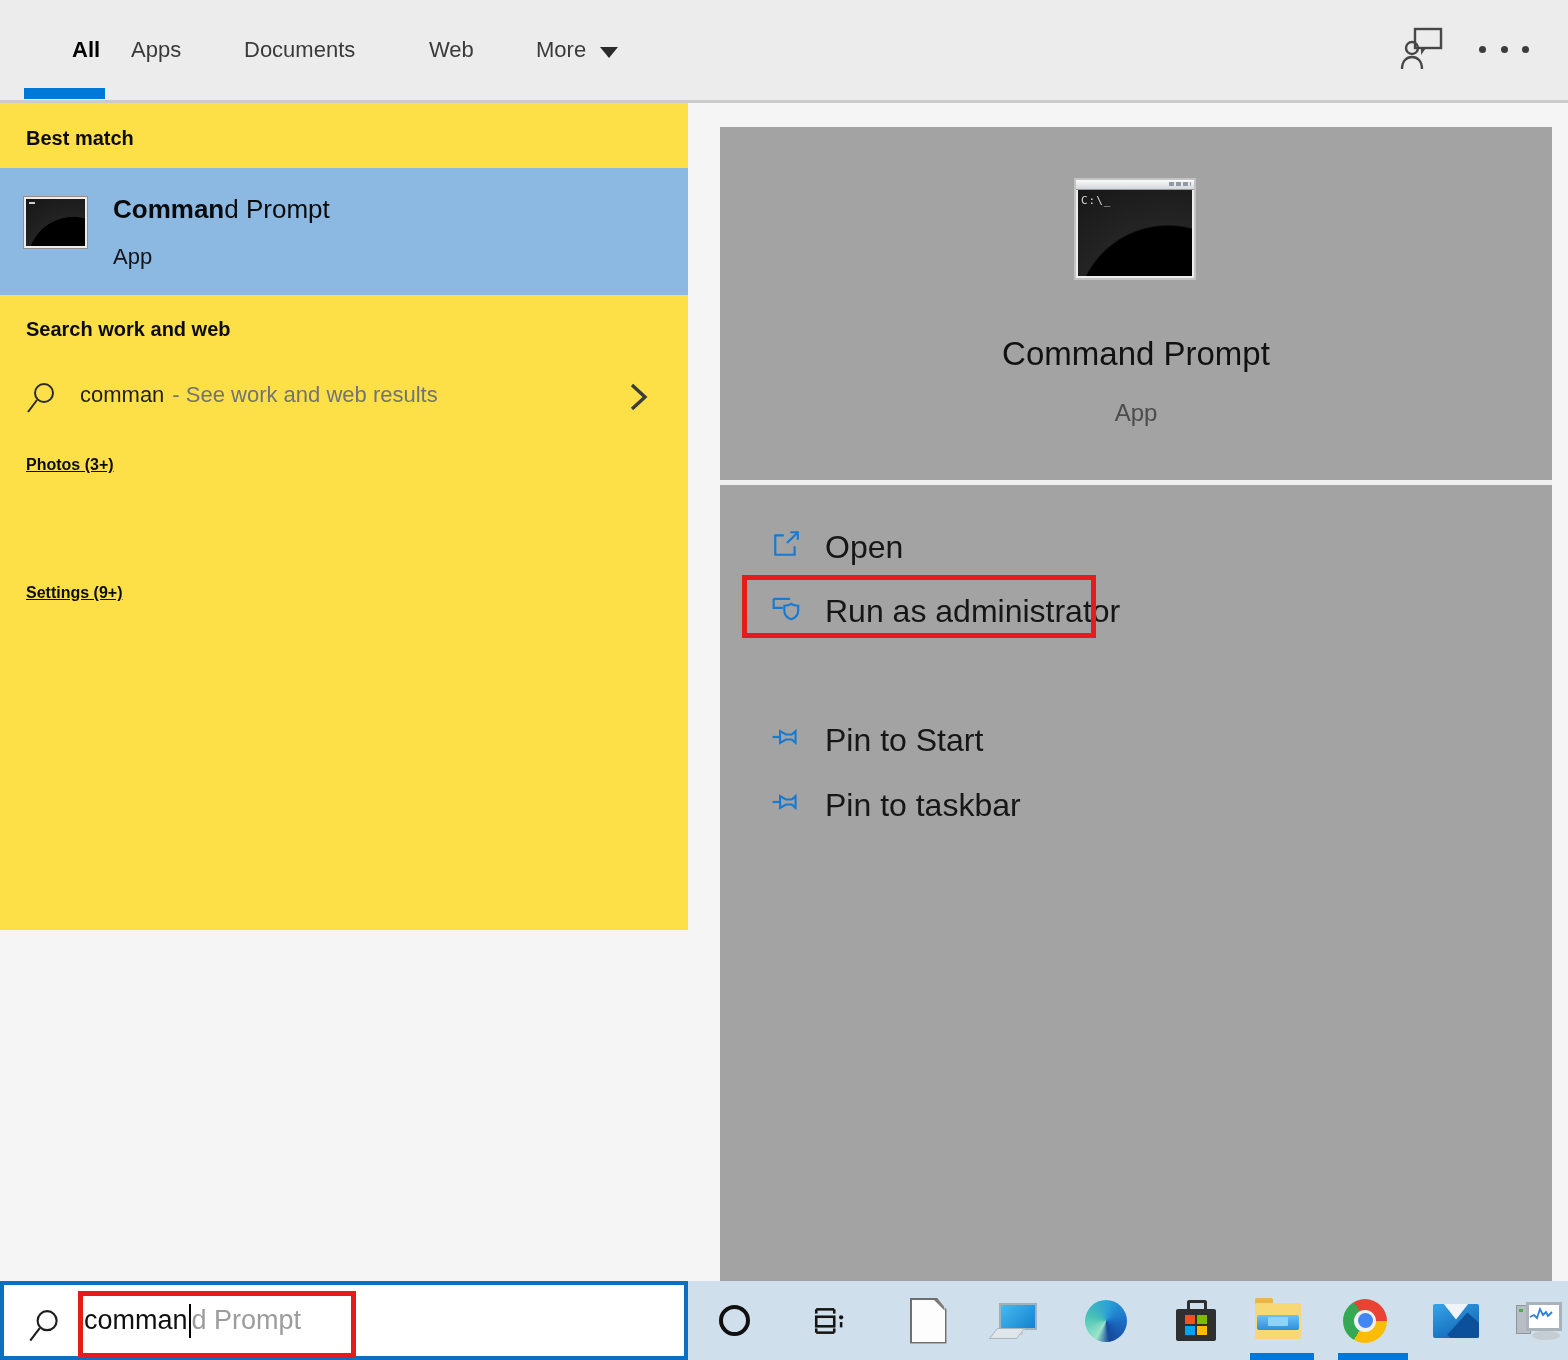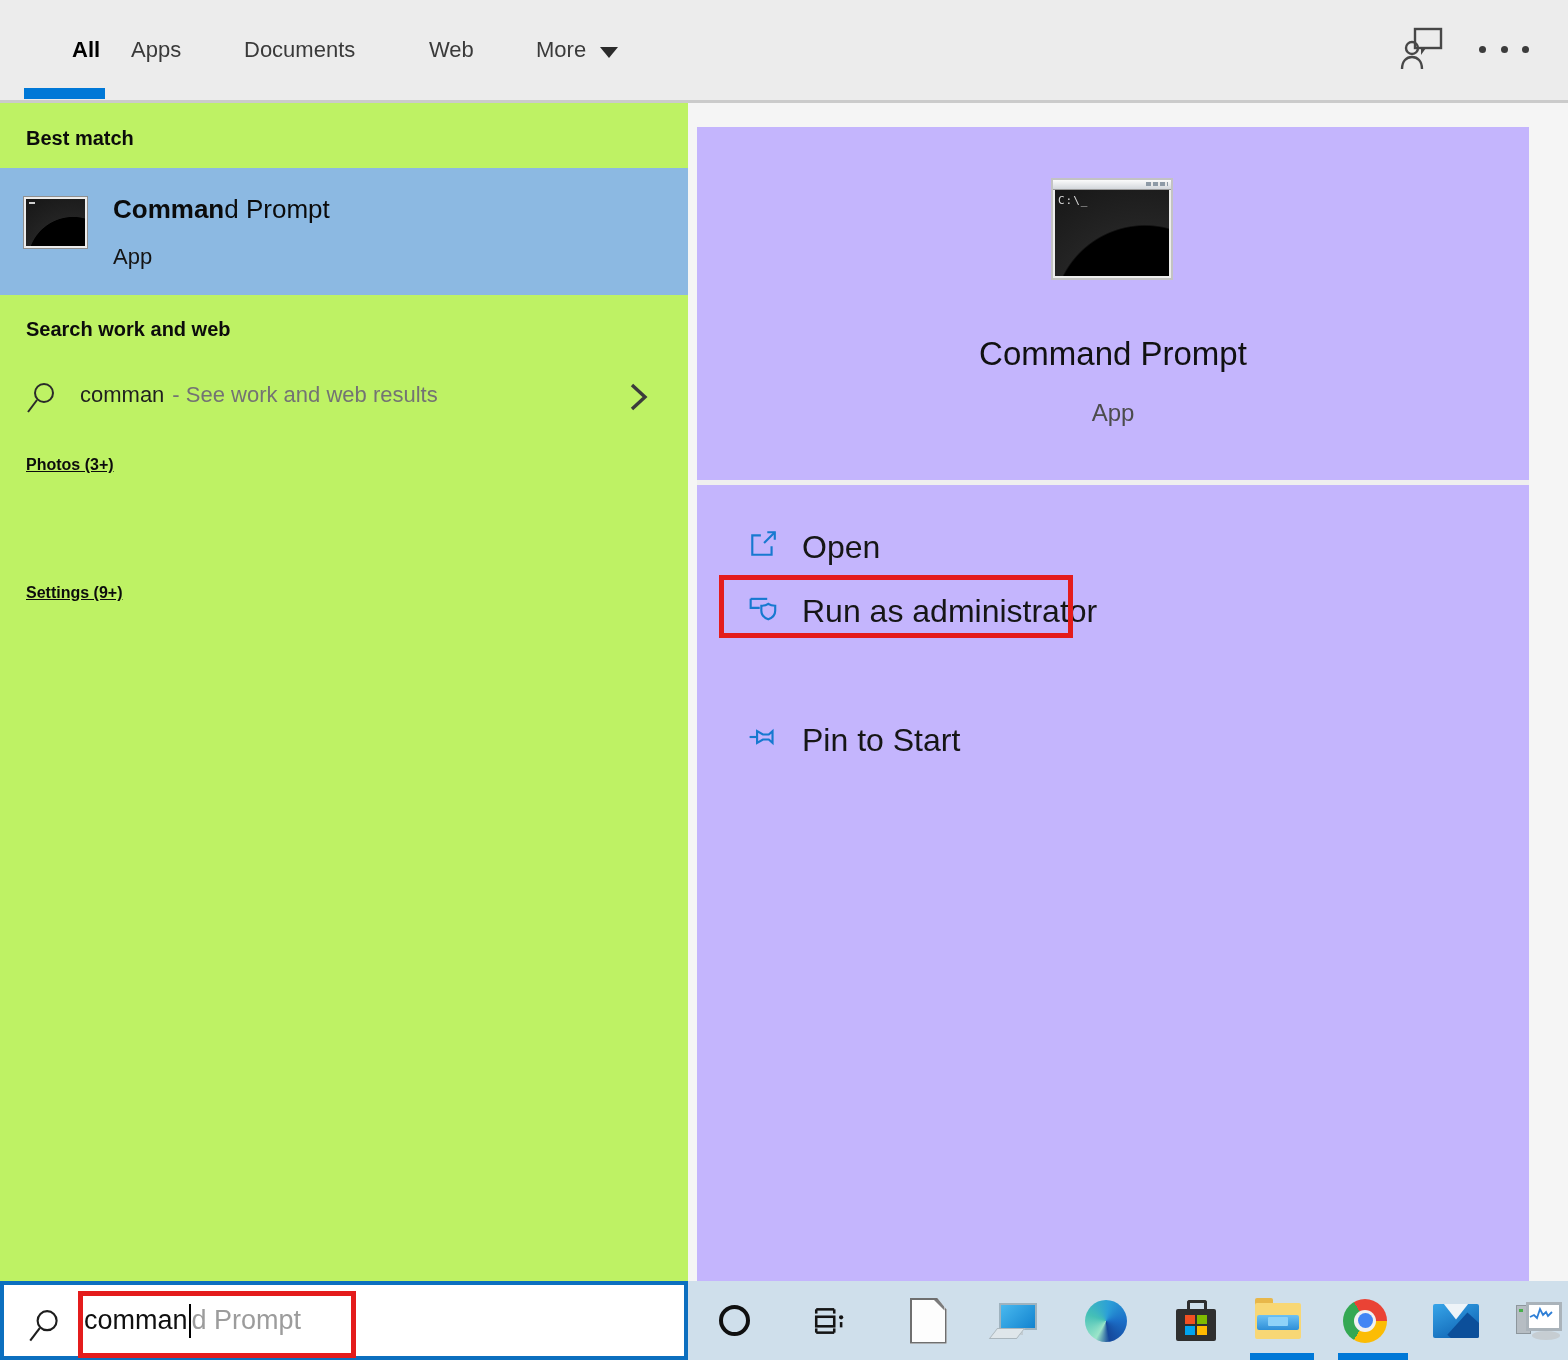--- a/index.html
+++ b/index.html
@@ -10,39 +10,39 @@
   .tab{position:absolute;top:0;height:100px;display:flex;align-items:center;font-size:22px;color:#3a3a3a;cursor:pointer;}
   .tab.active{color:#000;font-weight:bold;}
   .tab-underline{position:absolute;left:24px;top:88px;width:81px;height:11px;background:#0078d7;}
   .caret-down{width:0;height:0;border-left:9px solid transparent;border-right:9px solid transparent;border-top:11px solid #2b2b2b;margin-left:14px;margin-top:4px;}
   .feedback-btn{position:absolute;left:1400px;top:26px;width:44px;height:46px;cursor:pointer;}
   .dots{position:absolute;left:1479px;top:40px;width:50px;height:18px;display:flex;justify-content:space-between;align-items:center;cursor:pointer;}
   .dots i{width:7px;height:7px;border-radius:50%;background:#3c3c3c;}
   .hdivider{position:absolute;left:0;top:100px;width:1568px;height:3px;background:#cbcbcb;}
 
   
-  .leftpanel{position:absolute;left:0;top:103px;width:688px;height:1178px;background:#bef264;}
+  .leftpanel{position:absolute;left:0;top:103px;width:688px;height:827px;background:#fde047;}
   .sec-header{position:absolute;left:26px;font-size:20px;font-weight:bold;color:#0c0c0c;}
   .bm-row{position:absolute;left:0;top:65px;width:688px;height:127px;background:#8cb9e2;cursor:pointer;}
   .cmd-sm{position:absolute;left:24px;top:29px;width:59px;height:47px;background:radial-gradient(circle at 80% 135%,#000 57%,#232323 58%,#161616 100%);border:2px solid #ececec;box-shadow:0 0 0 1px #8f8f8f;}
   .cmd-sm .spark{position:absolute;left:3px;top:3px;width:6px;height:2px;background:#cfcfcf;}
   .bm-title{position:absolute;left:113px;top:26px;font-size:26px;color:#0b0b0b;}
   .bm-title b{font-weight:bold;}
   .bm-type{position:absolute;left:113px;top:76px;font-size:22px;color:#141414;}
   .web-row{position:absolute;left:0;top:262px;width:688px;height:66px;cursor:pointer;}
   .web-row .mag{position:absolute;left:26px;top:16px;}
   .web-text{position:absolute;left:80px;top:17px;font-size:22px;color:#1f1f1f;white-space:nowrap;}
   .web-text .hint{color:#737373;margin-left:8px;}
   .chev{position:absolute;left:628px;top:17px;}
   .group{position:absolute;left:0;width:688px;height:52px;cursor:pointer;}
   .group span{position:absolute;left:26px;top:10px;font-size:16px;font-weight:bold;color:#0c0c0c;text-decoration:underline;}
 
   
   .rightpanel{position:absolute;left:688px;top:103px;width:880px;height:1178px;background:#f5f5f5;}
-  .card{position:absolute;left:9px;top:24px;width:832px;height:1154px;background:#c4b5fd;}
+  .card{position:absolute;left:32px;top:24px;width:832px;height:1154px;background:#a3a3a3;}
   .cmd-big{position:absolute;left:354px;top:51px;width:118px;height:98px;background:radial-gradient(circle at 78% 140%,#000 55%,#242424 56%,#151515 100%);border:2px solid #c3c3c3;box-shadow:inset 0 0 0 2px #ededed;}
   .cmd-big .titlebar{height:9px;background:linear-gradient(#fbfbfb,#d3d7dc);border-bottom:1px solid #9a9a9a;position:relative;}
   .cmd-big .titlebar i{position:absolute;right:3px;top:2px;width:22px;height:4px;background:repeating-linear-gradient(90deg,#8e9aa6 0 5px,#e8e8e8 5px 7px);}
   .cmd-big .ptxt{color:#d8d8d8;font-family:"DejaVu Sans Mono",monospace;font-size:11px;padding:4px 0 0 5px;letter-spacing:1px;}
   .app-title{position:absolute;left:0;top:208px;width:832px;text-align:center;font-size:33px;color:#111;}
   .app-type{position:absolute;left:0;top:272px;width:832px;text-align:center;font-size:24px;color:#4c4c4c;}
   .card-divider{position:absolute;left:0;top:353px;width:832px;height:5px;background:#efefef;}
   .action{position:absolute;left:0;width:832px;height:44px;cursor:pointer;}
   .action .aicon{position:absolute;left:51px;top:5px;}
   .action .albl{position:absolute;left:105px;top:5px;font-size:32px;color:#161616;white-space:nowrap;}
@@ -210,20 +210,29 @@
       <div class="action" style="top:590px;">
         <span class="aicon">
           <svg width="32" height="30" viewBox="0 0 30 28" fill="none" stroke="#1779d0" stroke-width="2">
             <path d="M1.5 14 h6"></path>
             <path d="M8.5 8.5 v11 l5.5-3.2 h5.5 l3.5 3.2 v-11 l-3.5 3.2 h-5.5 z"></path>
           </svg>
         </span>
         <span class="albl">Pin to Start</span>
       </div>
 
+      <div class="action" style="top:655px;">
+        <span class="aicon">
+          <svg width="32" height="30" viewBox="0 0 30 28" fill="none" stroke="#1779d0" stroke-width="2">
+            <path d="M1.5 14 h6"></path>
+            <path d="M8.5 8.5 v11 l5.5-3.2 h5.5 l3.5 3.2 v-11 l-3.5 3.2 h-5.5 z"></path>
+          </svg>
+        </span>
+        <span class="albl">Pin to taskbar</span>
+      </div>
 
       <div class="redbox rb-admin"></div>
     </div>
   </section>
 
   <div class="searchbar">
     <span class="mag">
       <svg width="34" height="38" viewBox="0 0 32 36" fill="none" stroke="#1d1d1d" stroke-width="2">
         <circle cx="18" cy="12" r="9"></circle>
         <path d="M11 19 L2 31"></path>

